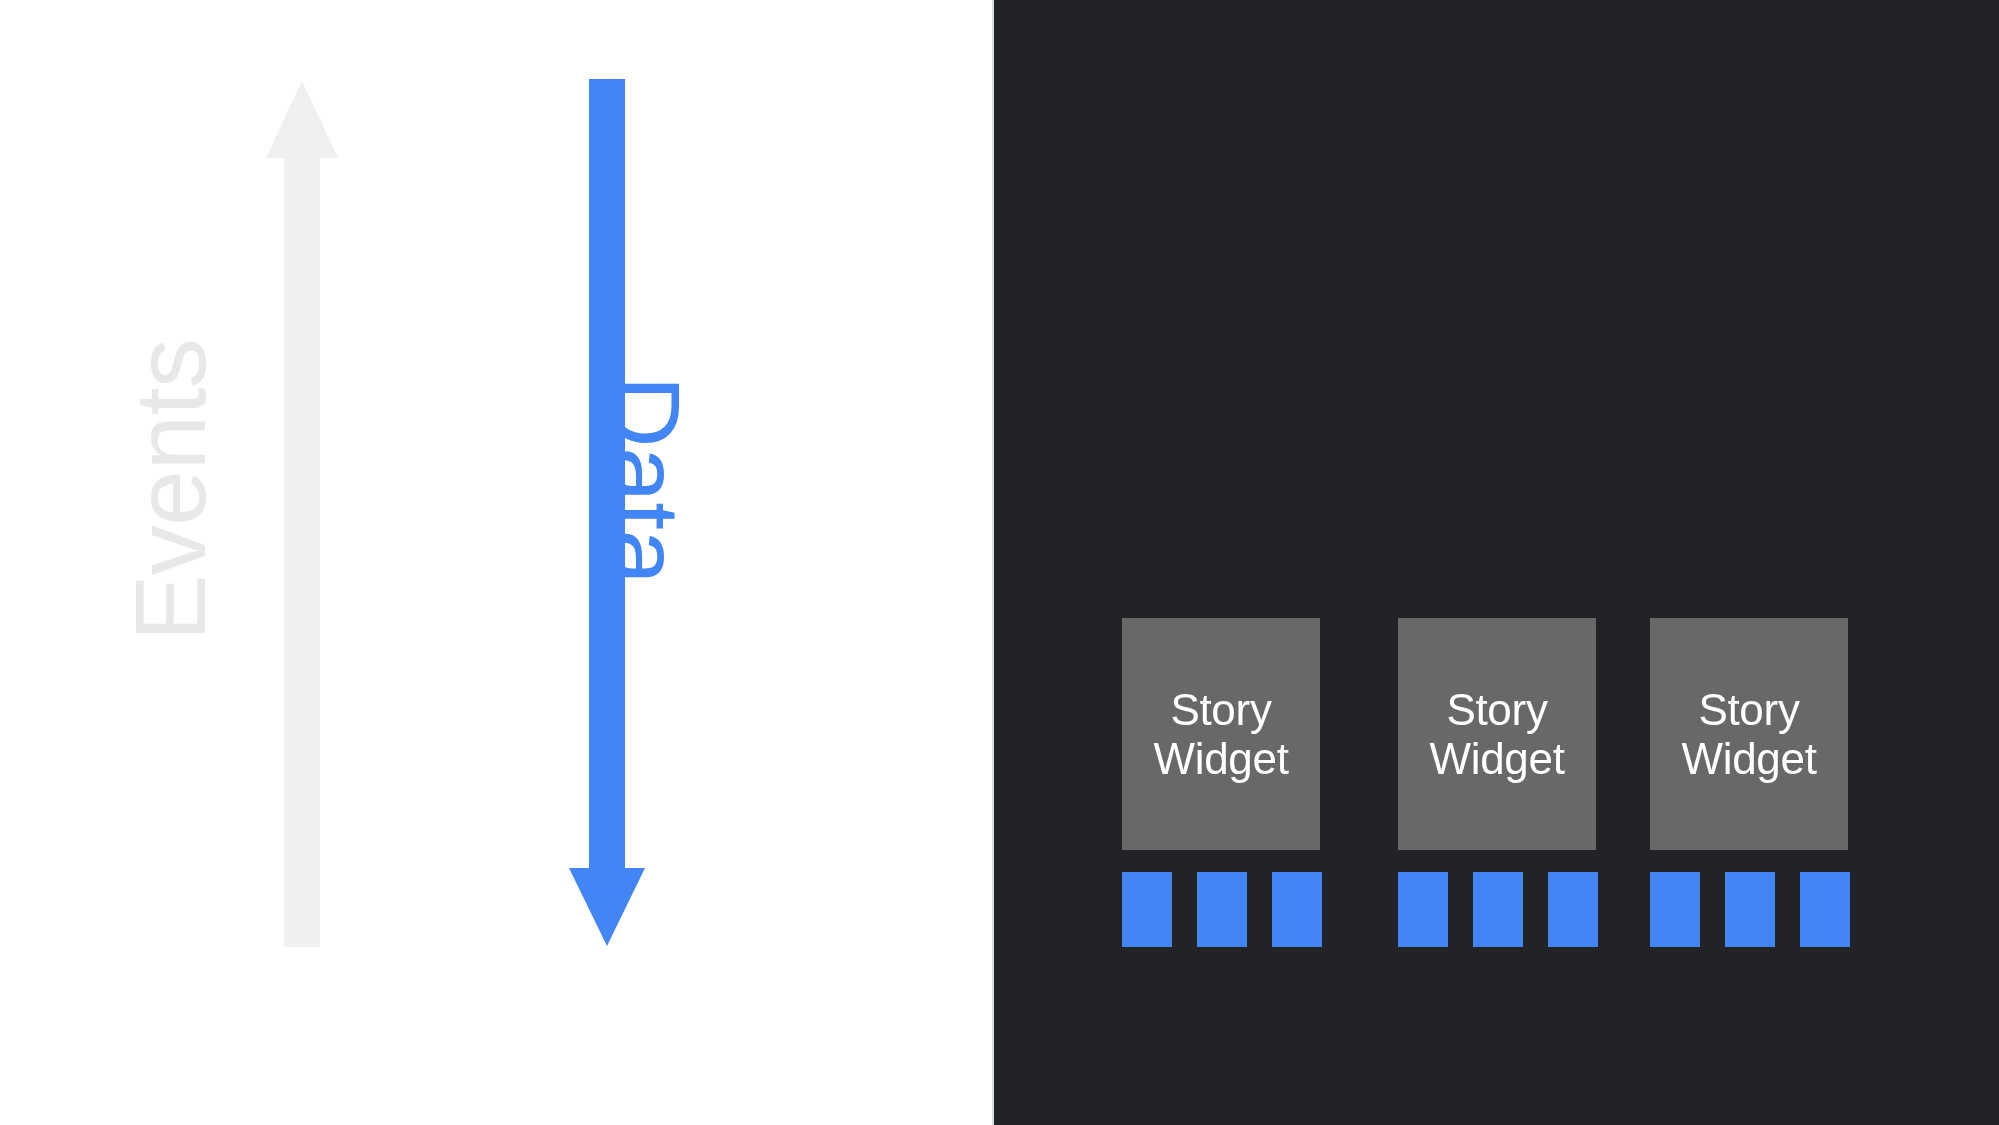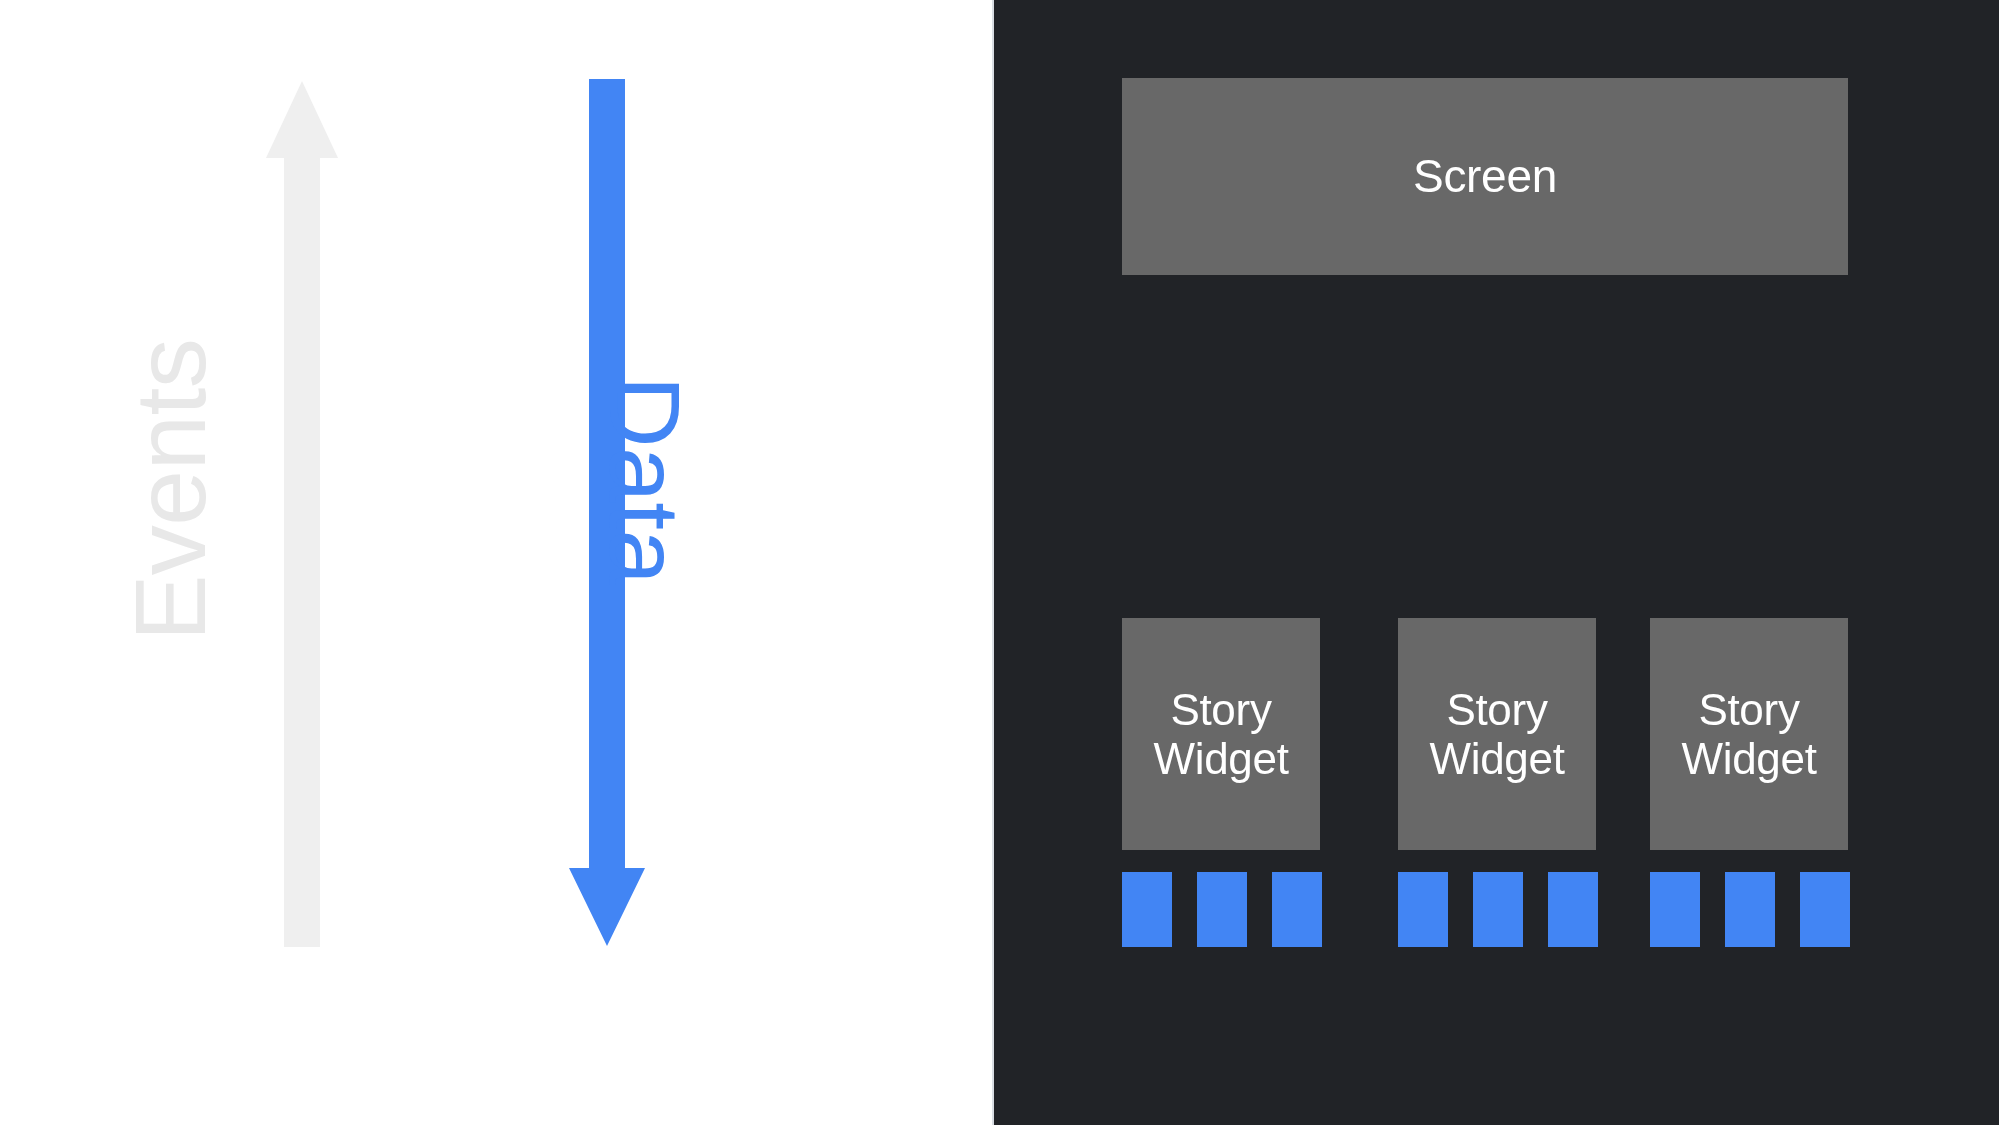--- a/index.html
+++ b/index.html
@@ -136,21 +136,20 @@
       <polygon points="589,79 625,79 625,868 645,868 607,946 569,868 589,868" fill="#4285f4"></polygon>
     </svg>
 
     <div class="axis-label events">Events</div>
 
     <div class="axis-label data">Data</div>
   </div>
 
   <div class="right-pane">
 
-    <div class="node-box screen">Screen</div>
 
 
     <div class="node-box widget w0">
       <span>
         <span>Story</span><br>
         <span>Widget</span>
       </span>
     </div>
 
     <div class="node-box widget w1">

